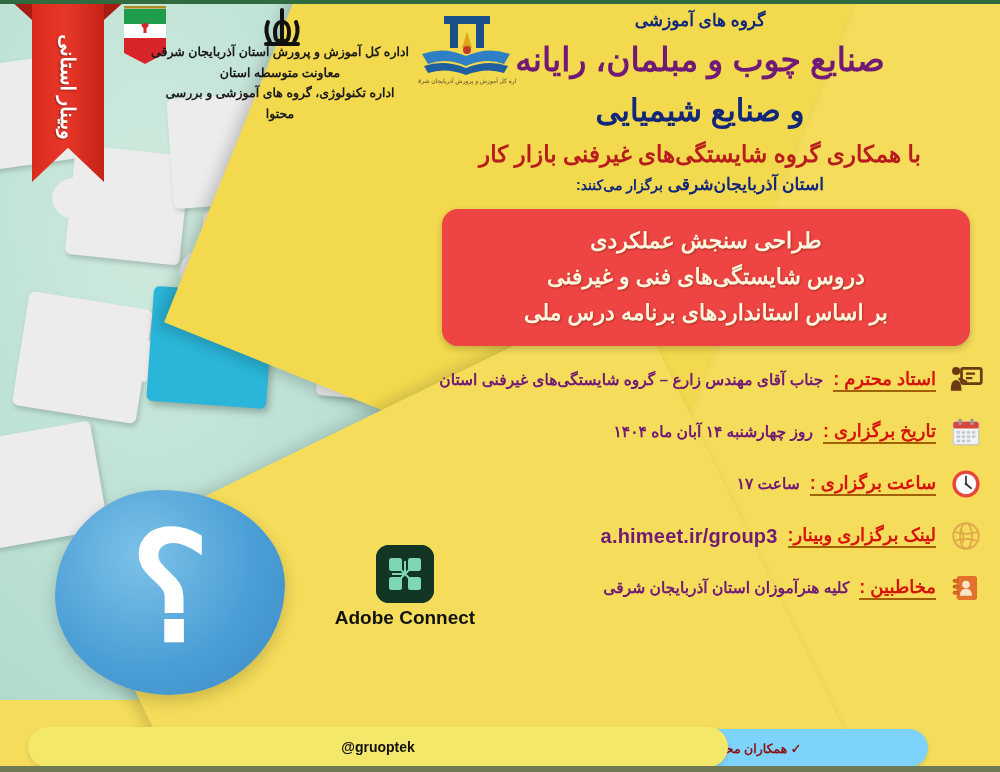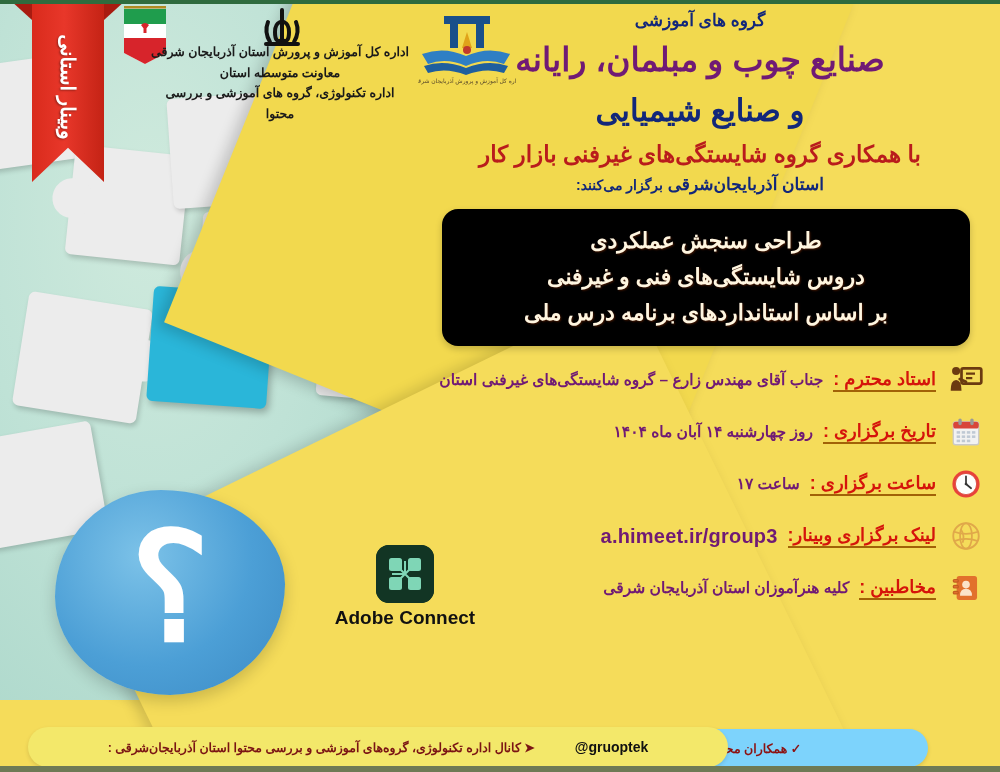--- a/index.html
+++ b/index.html
@@ -110,21 +110,21 @@
     margin-top:12px;color:#12277a;font-weight:bold;font-size:31px;line-height:1.2;
   }
   .title3{
     margin-top:12px;color:#b91c1c;font-weight:bold;font-size:23px;
   }
   .title4{
     margin-top:6px;color:#12277a;font-weight:bold;font-size:17px;
   }
   .title4 .small{font-size:14px;}
   .orangebox{
-    margin:14px 30px 0 42px;background:#000000;border-radius:16px;
+    margin:14px 30px 0 42px;background:#ef4444;border-radius:16px;
     padding:14px 18px 16px;
     box-shadow:0 3px 7px rgba(0,0,0,.2);
   }
   .orangebox div{
     color:#fff6e0;font-weight:bold;font-size:22px;line-height:1.62;
     text-shadow:1px 1px 2px rgba(120,40,0,.55);
   }
   
   .rows{margin-top:14px;padding-right:6px;}
   .row{
@@ -357,17 +357,16 @@
     </div>
     <div class="lblx">Adobe Connect</div>
   </div>
 
   <div class="note1">
     <span><span>✓</span>&nbsp;<span>همکاران محترم جهت دریافت گواهی حضور باید در فرمی که لینک آن در پایان وبینار اعلام خواهد شد، ثبت‌نام نمایند.</span></span>
   </div>
 
   <div class="note2">
     <span class="handle">@gruoptek</span>
-    <span class="txt"><span>➤</span>&nbsp;<span>کانال اداره تکنولوژی، گروه‌های آموزشی و بررسی محتوا استان آذربایجان‌شرقی :</span></span>
   </div>
 
   <div class="edge-bottom"></div>
 </div>
 
 </body></html>

